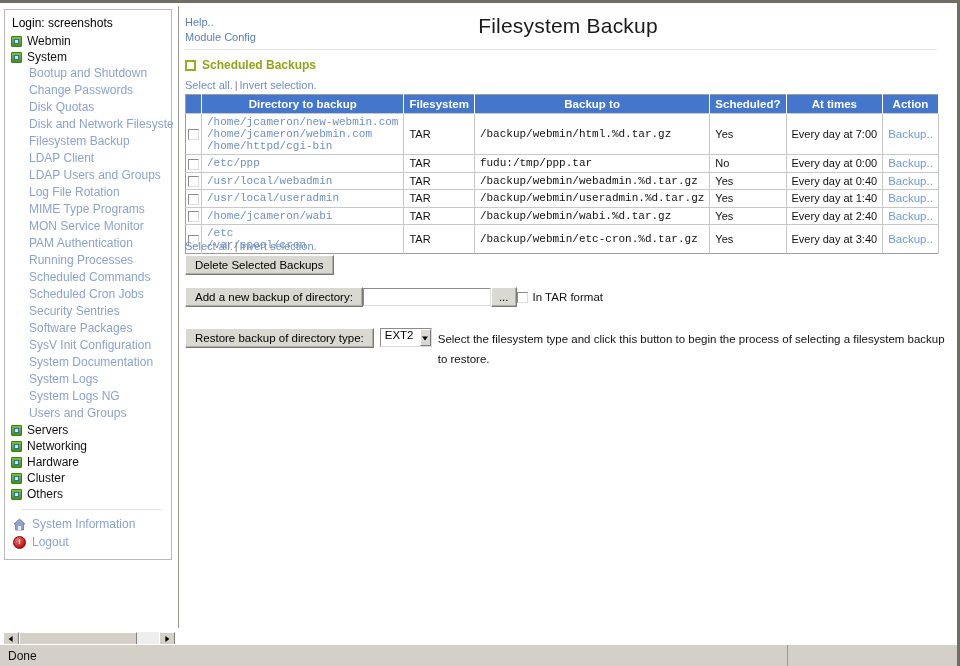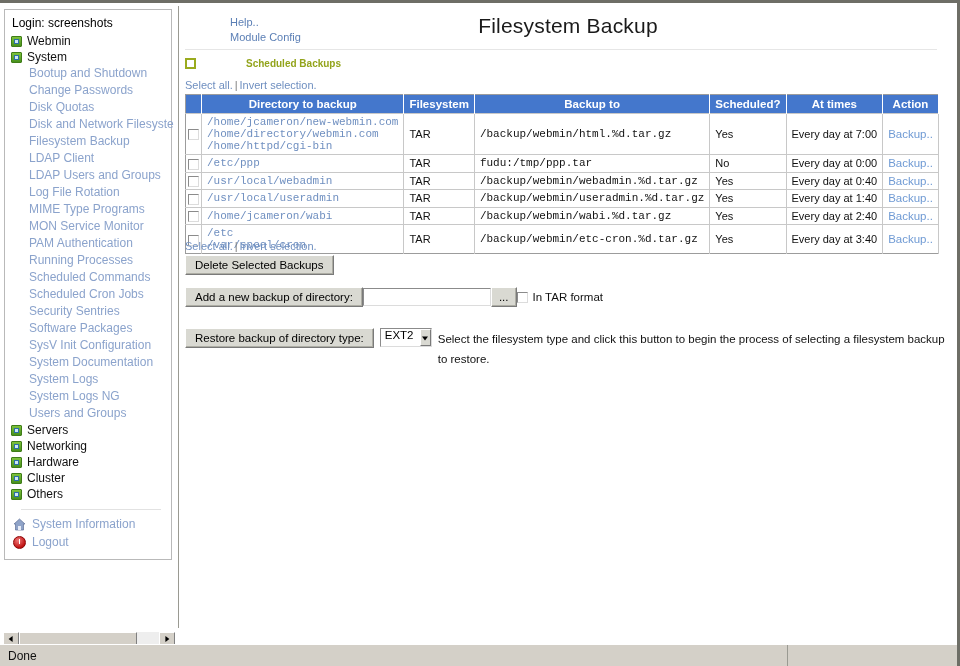--- a/index.html
+++ b/index.html
@@ -203,21 +203,20 @@
     position: relative;
     padding: 0;
     height: 100%;
   }
 
   
   .top-links {
     position: absolute;
     left: 6px; top: 9px;
     line-height: 15px;
-    margin-left: 45px;
   }
   .top-links a {
     display: block;
     color: #5b7fb5;
     font-size: 11px;
     text-decoration: none;
   }
   .page-title {
     position: absolute;
     left: 0; right: 0;
@@ -244,24 +243,23 @@
     align-items: center;
     gap: 6px;
   }
   .ico-olive {
     width: 11px; height: 11px;
     background: #ffffff;
     border: 2px solid #9aab1e;
     box-sizing: border-box;
   }
   .section-title {
-    font-size: 10px;
+    font-size: 12px;
     font-weight: bold;
     color: #93a41c;
-    margin-left: 44px;
   }
 
   .sel-line {
     position: absolute;
     left: 6px;
     font-size: 11px;
     color: #000;
   }
   .sel-line a {
     color: #6f8fc0;
@@ -585,21 +583,21 @@
               <th>Scheduled?</th>
               <th>At times</th>
               <th>Action</th>
             </tr>
           </thead>
           <tbody>
             <tr>
               <td class="cb-col"><span class="wincheck"></span></td>
               <td class="mono dir-cell">
                 <div>/home/jcameron/new-webmin.com</div>
-                <div>/home/directory/webmin.com</div>
+                <div>/home/jcameron/webmin.com</div>
                 <div>/home/httpd/cgi-bin</div>
               </td>
               <td class="plain">TAR</td>
               <td class="mono dest-cell">/backup/webmin/html.%d.tar.gz</td>
               <td class="plain">Yes</td>
               <td class="plain">Every day at 7:00</td>
               <td class="act-cell"><a>Backup..</a></td>
             </tr>
             <tr>
               <td class="cb-col"><span class="wincheck"></span></td>

